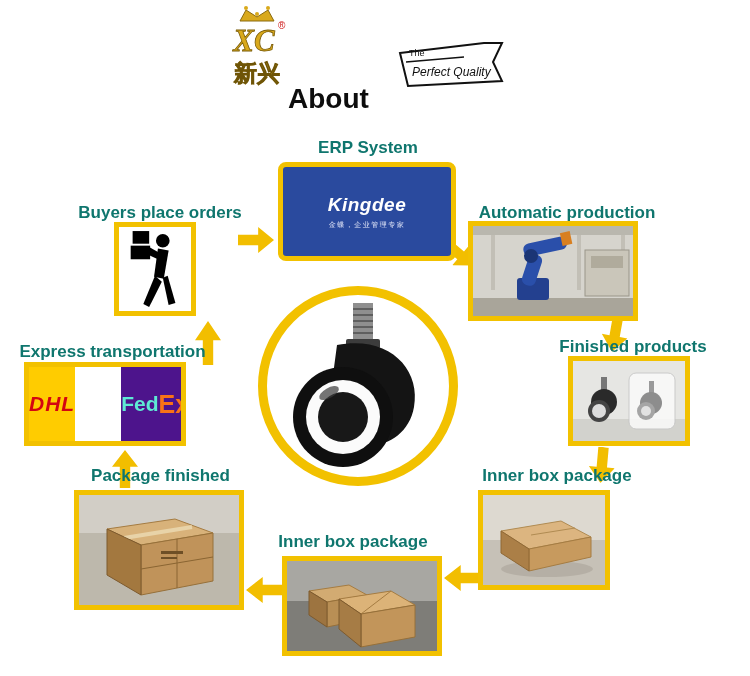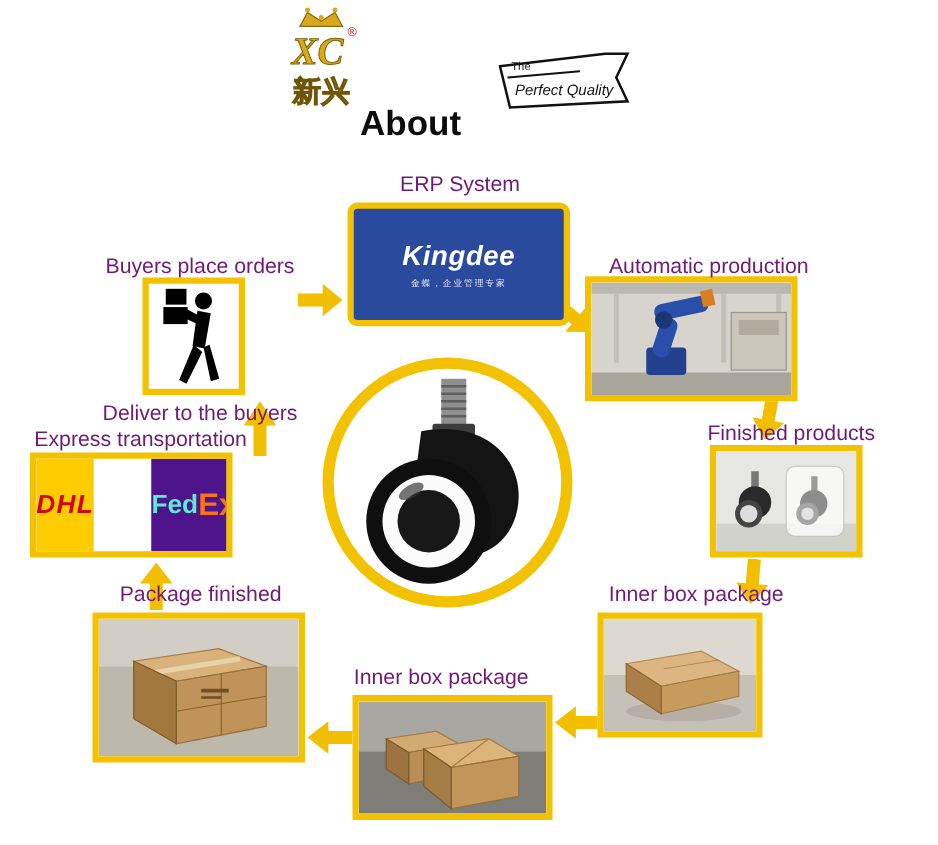--- a/index.html
+++ b/index.html
@@ -7,32 +7,32 @@
           font-family:"Liberation Sans",sans-serif;}
 
   
   .logo-svg{position:absolute;left:224px;top:4px;width:66px;height:88px;}
   .title{position:absolute;left:288px;top:46px;color:#0d0d0d;font-weight:bold;
          font-size:28px;line-height:29px;letter-spacing:0;margin-top:38px;}
   .title .t2{margin-left:24px;}
   .ribbon-svg{position:absolute;left:396px;top:40px;width:112px;height:50px;}
 
   
-  .label{position:absolute;font-weight:normal;font-size:17px;color:#701a75;
+  .label{position:absolute;font-weight:bold;font-size:17px;color:#0f766e;
          text-align:center;z-index:3;white-space:nowrap;}
 
   
   .photo{position:absolute;border:5px solid #F2C100;background:#ffffff;
          box-sizing:border-box;overflow:hidden;z-index:2;}
   .photo svg{display:block;width:100%;height:100%;}
 
   
   .kingdee{background:#2A4A9E;display:flex;flex-direction:column;
            align-items:center;justify-content:center;border-radius:8px;}
-  .kingdee-logo{color:#ffffff;font-style:italic;font-weight:bold;font-size:22px;
+  .kingdee-logo{color:#ffffff;font-style:italic;font-weight:bold;font-size:19px;
                 letter-spacing:.5px;}
   .kingdee-tagline{color:#dfe4f7;font-size:7px;letter-spacing:1.5px;margin-top:4px;}
 
   
   .express{display:flex;gap:46px;}
   .dhl{flex:1;background:#FFCC00;display:flex;align-items:center;justify-content:center;}
   .dhl span{color:#D40511;font-weight:900;font-style:italic;font-size:21px;letter-spacing:1px;}
   .fedex{flex:1.05;background:#4D148C;display:flex;align-items:center;justify-content:center;}
   .fedex .fed{color:#5eead4;font-weight:bold;font-size:21px;}
   .fedex .ex{color:#f97316;font-weight:bold;font-size:25px;}
@@ -76,21 +76,20 @@
   </svg>
 
   <div class="label" style="left:280px;top:138px;width:176px;">ERP System</div>
   <div class="label" style="left:60px;top:203px;width:200px;">Buyers place orders</div>
   <div class="label" style="left:462px;top:203px;width:210px;">Automatic production</div>
   <div class="label" style="left:472px;top:466px;width:170px;">Inner box package</div>
   <div class="label" style="left:548px;top:337px;width:170px;">Finished products</div>
   <div class="label" style="left:268px;top:532px;width:170px;">Inner box package</div>
   <div class="label" style="left:78px;top:466px;width:165px;">Package finished</div>
   <div class="label" style="left:0px;top:342px;width:225px;">Express transportation</div>
-  <div class="label" style="left:55px;top:321px;width:210px;">Deliver to the buyers</div>
 
   <div class="arrow" style="left:238px;top:227px;width:36px;height:26px;"></div>
   <div class="arrow" style="left:441px;top:241px;width:36px;height:26px;transform:rotate(40deg);"></div>
   <div class="arrow" style="left:597px;top:321px;width:36px;height:26px;transform:rotate(100deg);"></div>
   <div class="arrow" style="left:584px;top:452px;width:36px;height:26px;transform:rotate(95deg);"></div>
   <div class="arrow" style="left:444px;top:565px;width:38px;height:26px;transform:rotate(180deg);"></div>
   <div class="arrow" style="left:246px;top:577px;width:38px;height:26px;transform:rotate(180deg);"></div>
   <div class="arrow" style="left:106px;top:456px;width:38px;height:26px;transform:rotate(-90deg);"></div>
   <div class="arrow" style="left:186px;top:330px;width:44px;height:26px;transform:rotate(-90deg);"></div>
 

